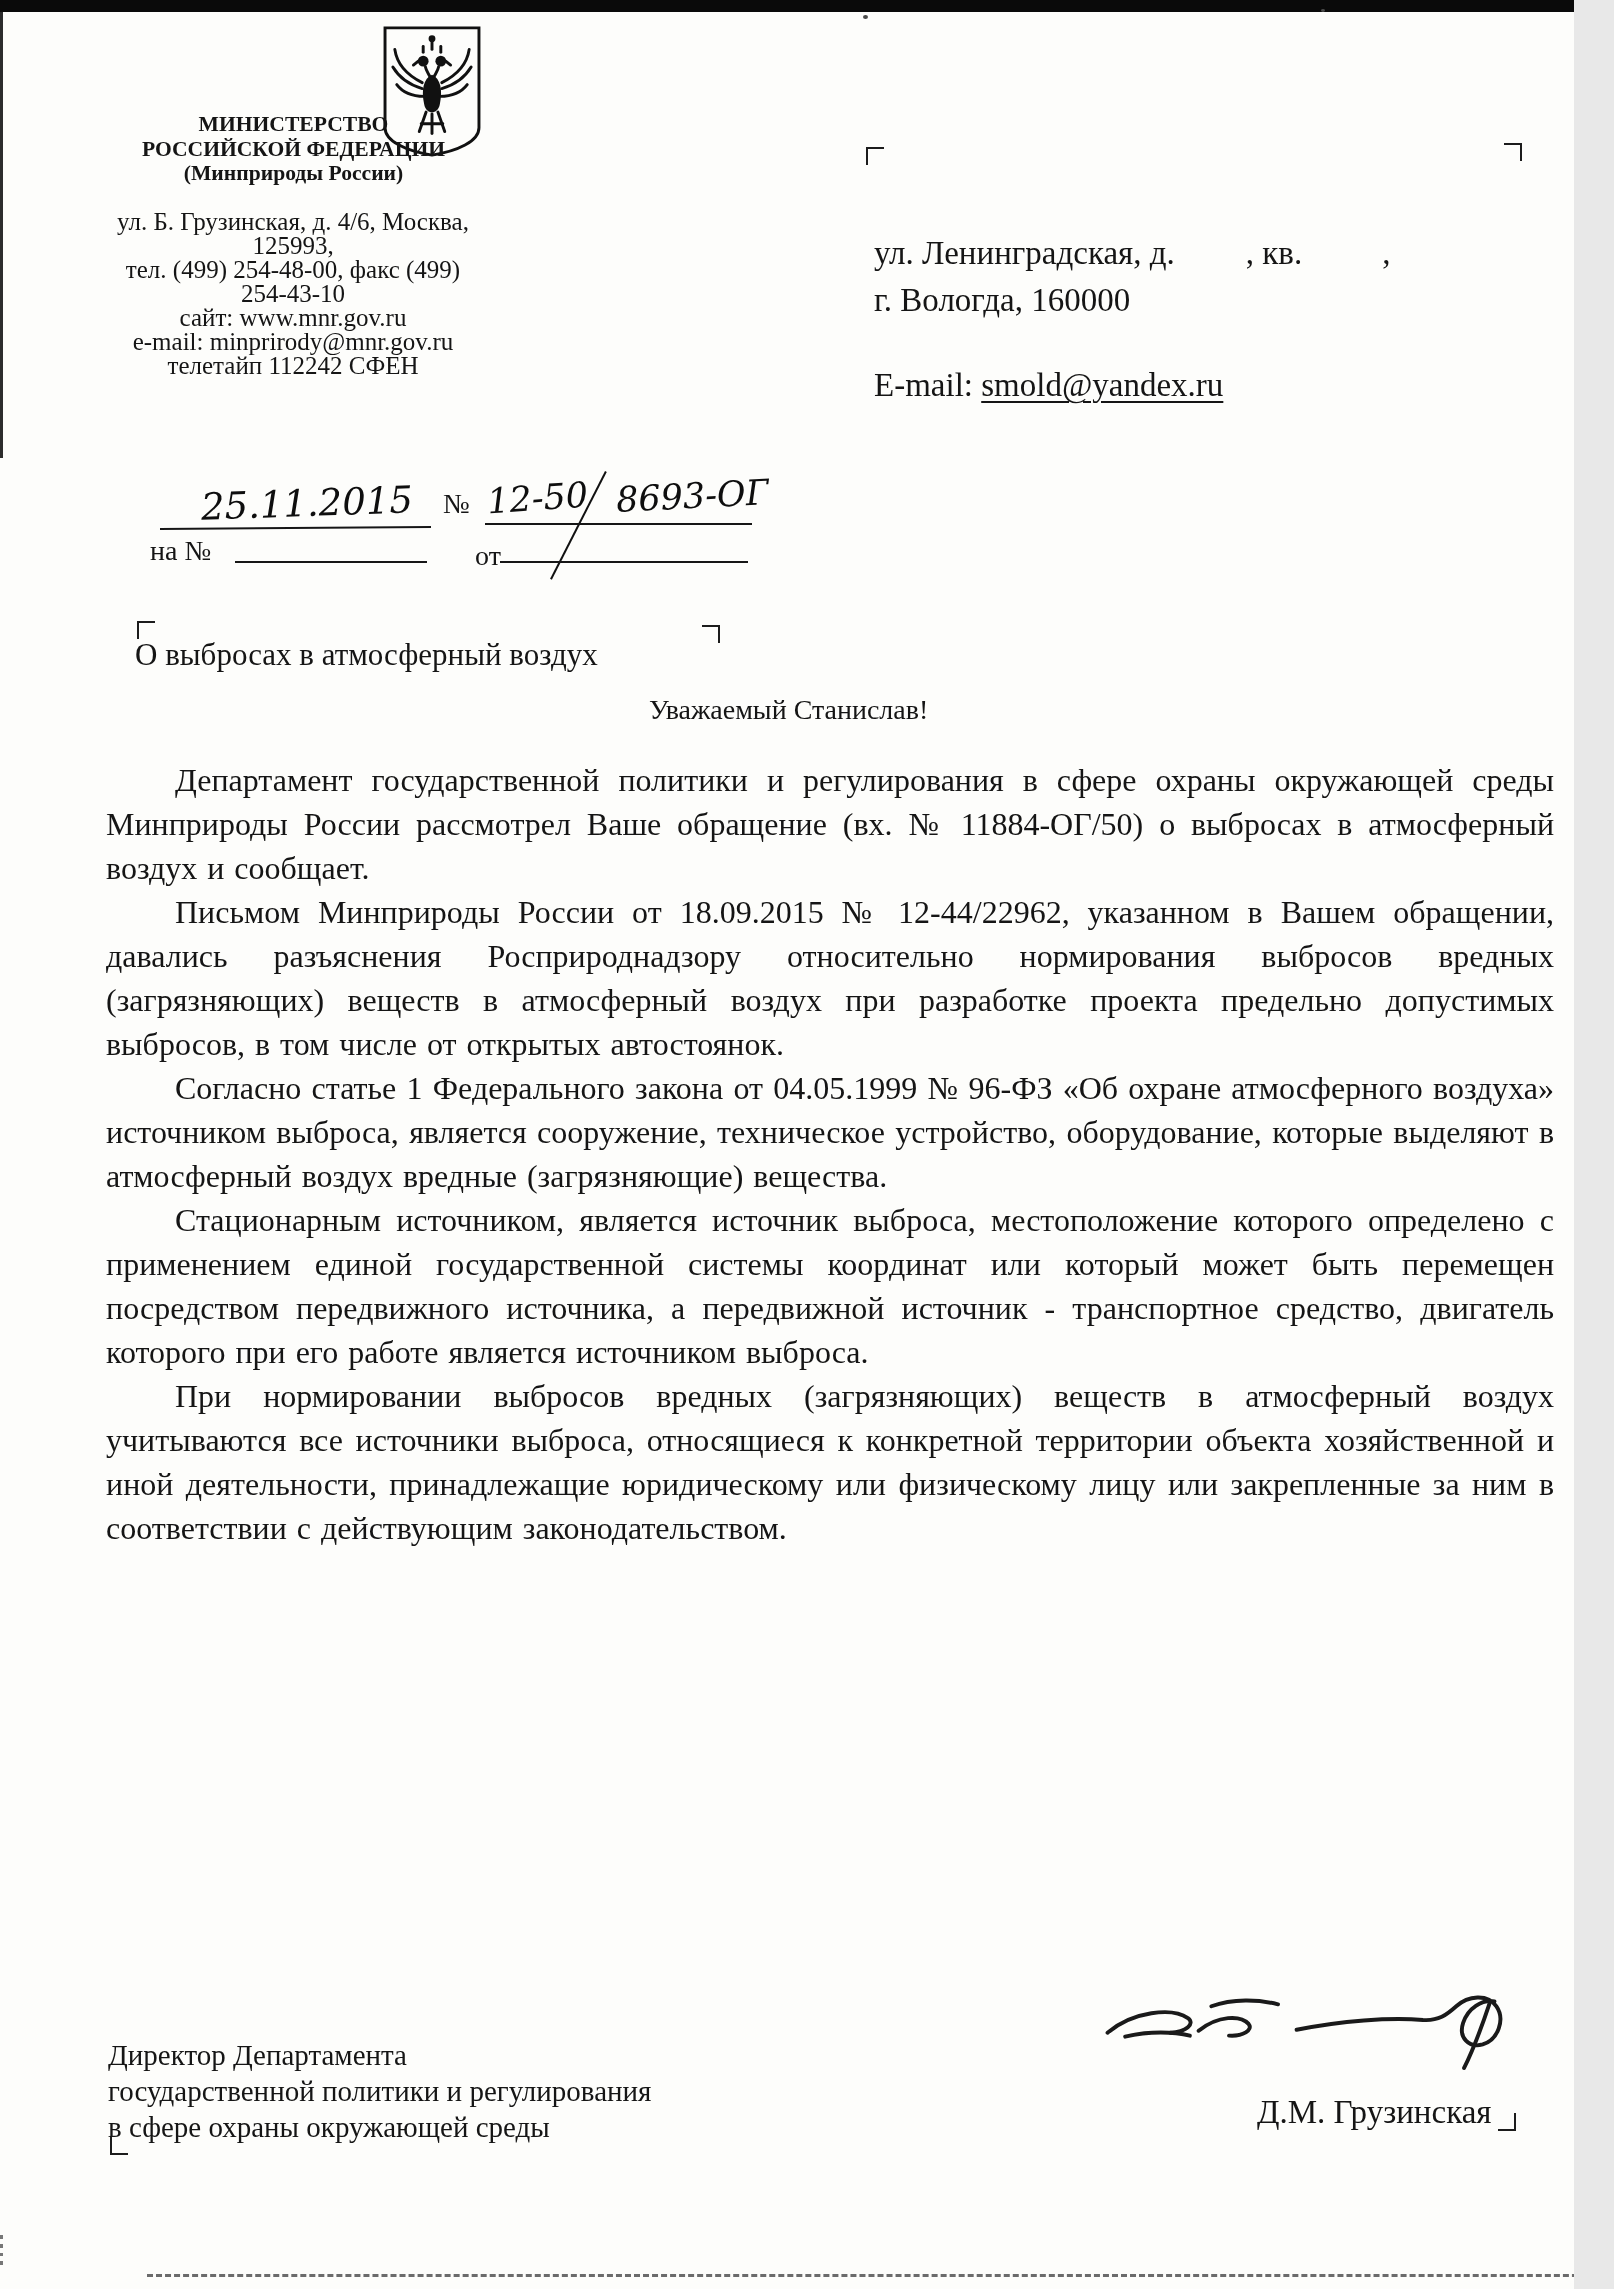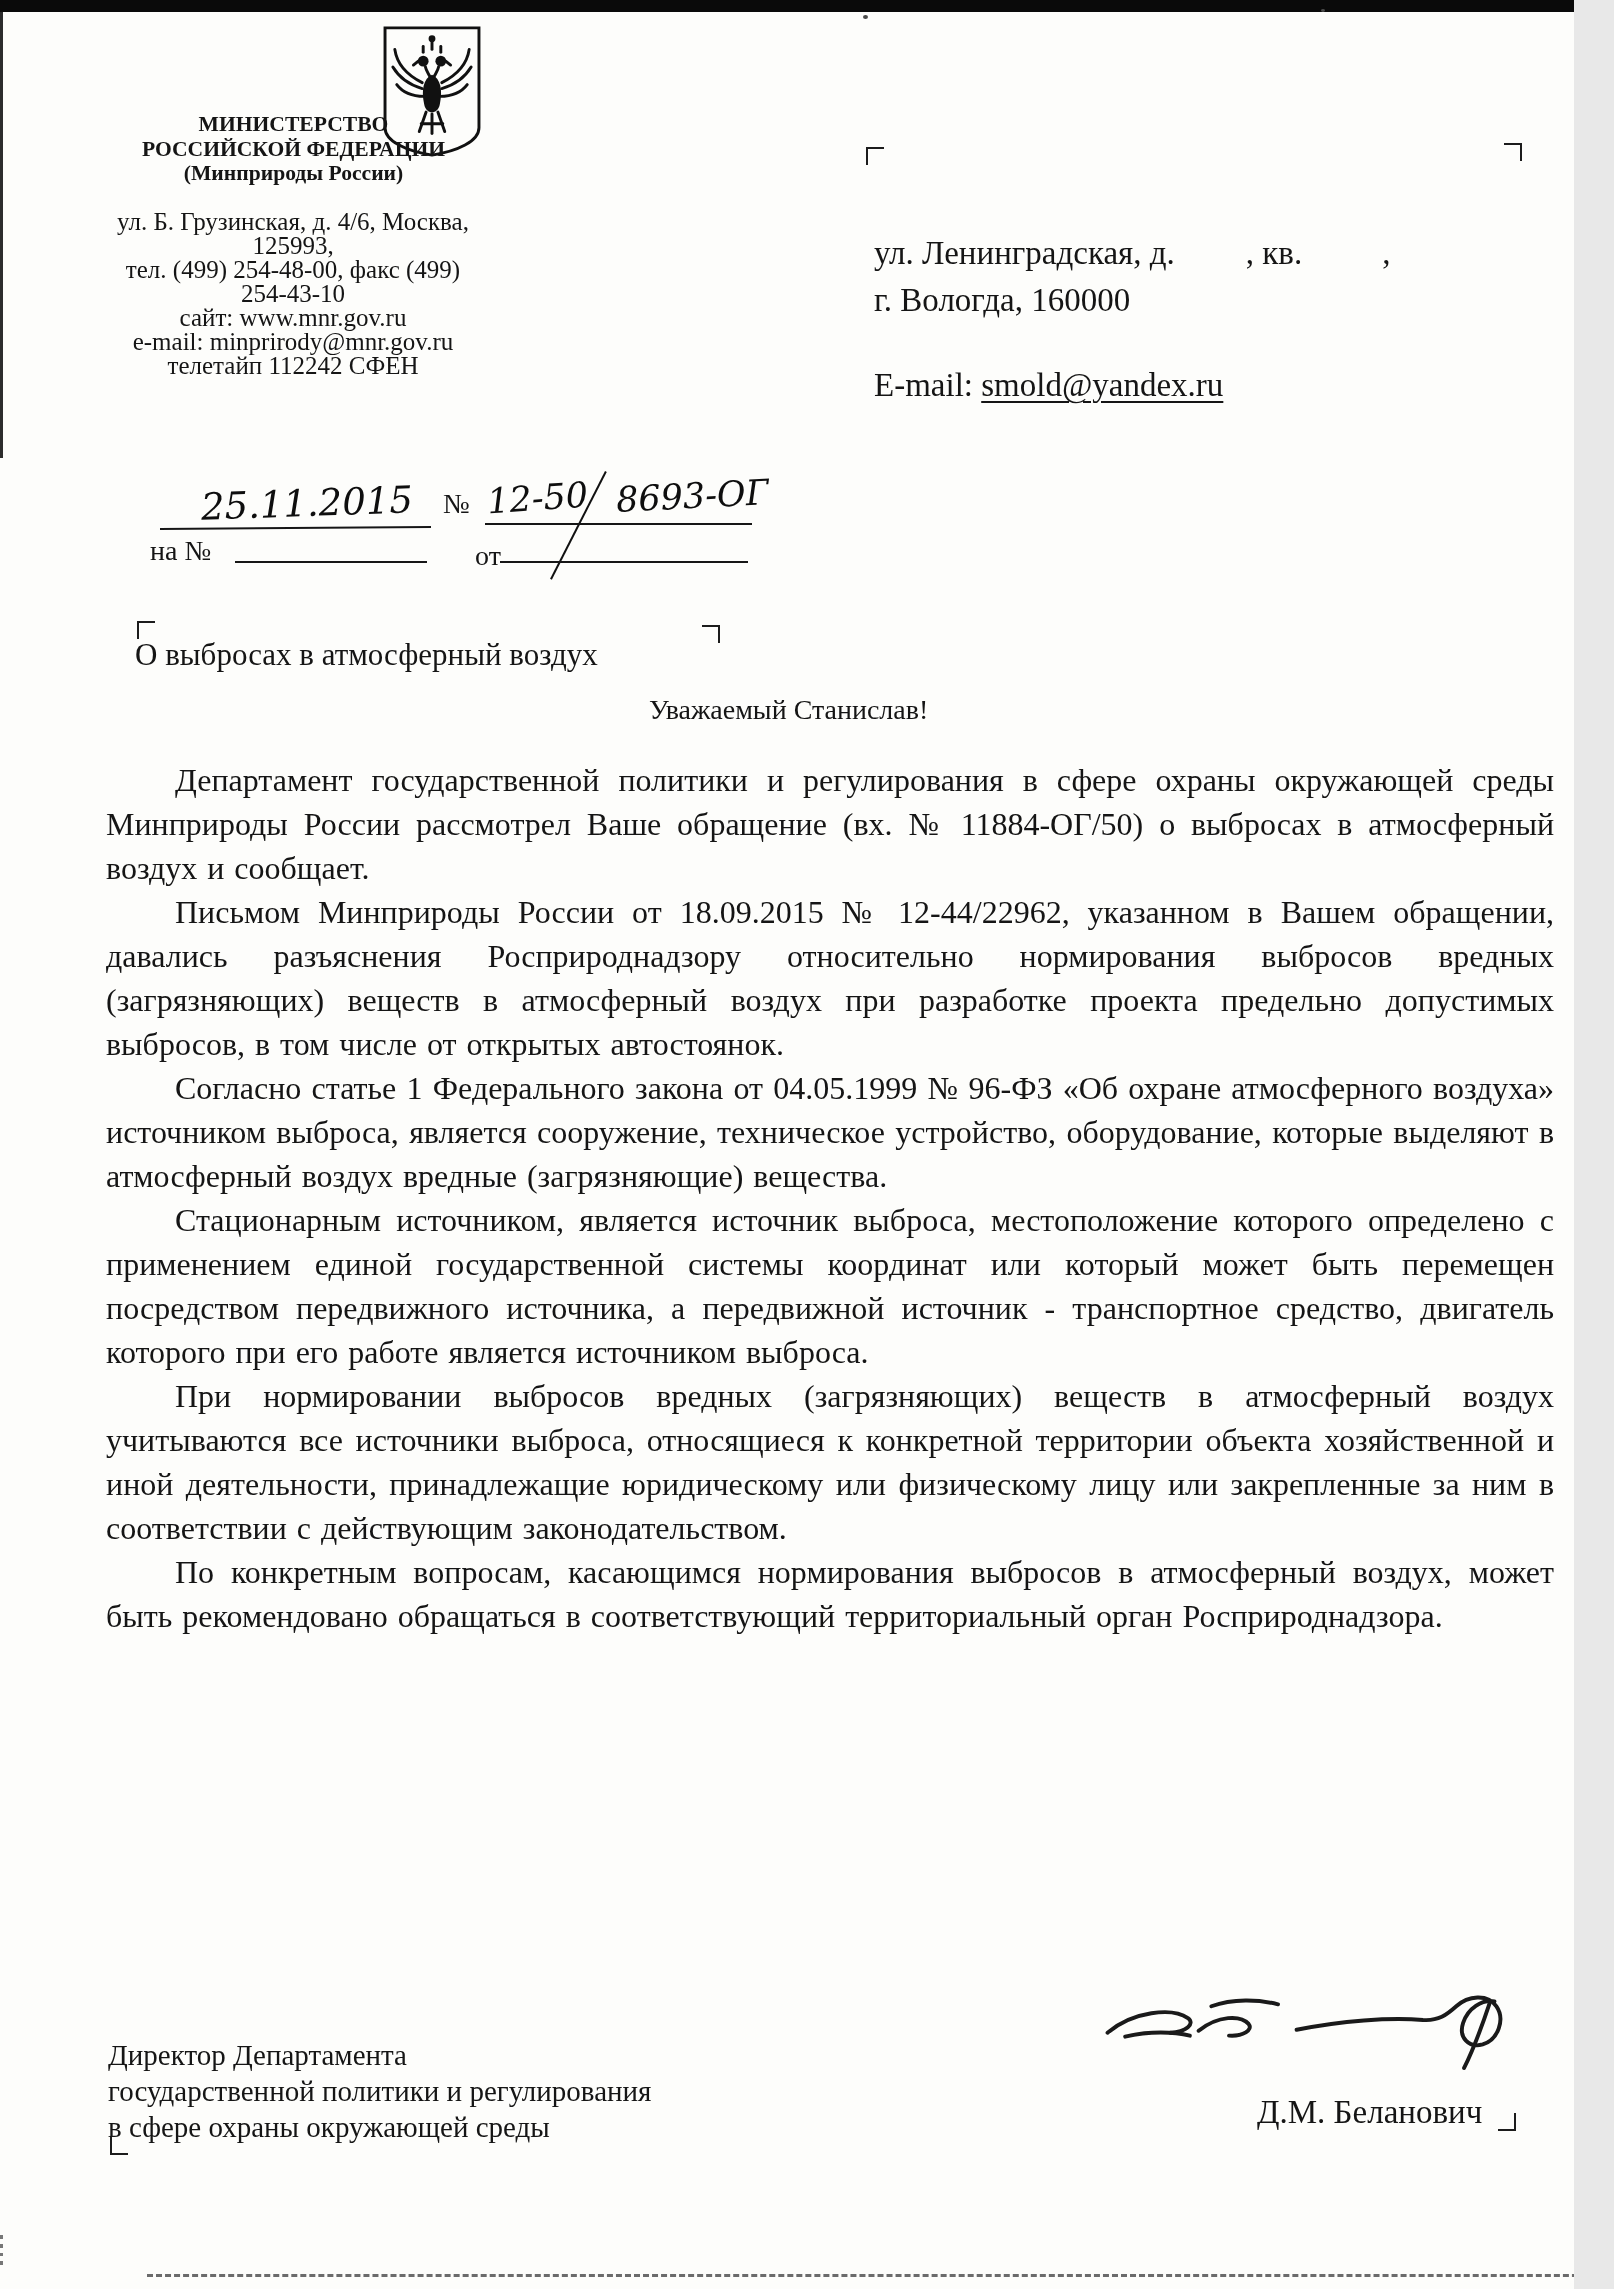--- a/index.html
+++ b/index.html
@@ -114,21 +114,20 @@
   <div class="corner tr" style="left:702px;top:625px;"></div>
 
   <div class="abs" style="left:649px;top:694px;font-size:28px;">Уважаемый Станислав!</div>
 
   <div class="abs body-text">
     <p>Департамент государственной политики и регулирования в сфере охраны окружающей среды Минприроды России рассмотрел Ваше обращение (вх. № 11884-ОГ/50) о выбросах в атмосферный воздух и сообщает.</p>
     <p>Письмом Минприроды России от 18.09.2015 № 12-44/22962, указанном в Вашем обращении, давались разъяснения Росприроднадзору относительно нормирования выбросов вредных (загрязняющих) веществ в атмосферный воздух при разработке проекта предельно допустимых выбросов, в том числе от открытых автостоянок.</p>
     <p>Согласно статье 1 Федерального закона от 04.05.1999 № 96-ФЗ «Об охране атмосферного воздуха» источником выброса, является сооружение, техническое устройство, оборудование, которые выделяют в атмосферный воздух вредные (загрязняющие) вещества.</p>
     <p>Стационарным источником, является источник выброса, местоположение которого определено с применением единой государственной системы координат или который может быть перемещен посредством передвижного источника, а передвижной источник - транспортное средство, двигатель которого при его работе является источником выброса.</p>
     <p>При нормировании выбросов вредных (загрязняющих) веществ в атмосферный воздух учитываются все источники выброса, относящиеся к конкретной территории объекта хозяйственной и иной деятельности, принадлежащие юридическому или физическому лицу или закрепленные за ним в соответствии с действующим законодательством.</p>
-    <p>По конкретным вопросам, касающимся нормирования выбросов в атмосферный воздух, может быть рекомендовано обращаться в соответствующий территориальный орган Росприроднадзора.</p>
   </div>
 
   <div class="abs sig-title">
     <div>Директор Департамента</div>
     <div>государственной политики и регулирования</div>
     <div>в сфере охраны окружающей среды</div>
   </div>
   <div class="corner bl" style="left:110px;top:2137px;"></div>
 
   <div class="abs" style="left:1086px;top:1958px;width:431px;height:123px;">
@@ -136,17 +135,17 @@
       <g stroke="#1a1a1a" fill="none" stroke-width="4" stroke-linecap="round">
         <path d="M22,76 C48,54 88,50 104,61 C112,67 102,75 86,76"></path>
         <path d="M40,80 C65,74 90,75 106,79"></path>
         <path d="M115,74 C135,58 158,58 166,67 C171,73 160,80 146,79"></path>
         <path d="M128,49 C150,41 176,42 196,47"></path>
         <path d="M215,73 C260,64 310,60 344,63 C360,64 368,58 378,49 C390,38 410,36 419,49 C428,62 421,83 405,88 C391,92 380,81 385,66 C390,51 404,42 417,44"></path>
         <path d="M412,46 C404,70 396,92 386,112"></path>
       </g>
     </svg>
   </div>
-  <div class="abs" style="left:1257px;top:2094px;font-size:33px;">Д.М. Беланович</div>
+  <div class="abs" style="left:1257px;top:2094px;font-size:33px;">Д.М. Грузинская</div>
   <div class="corner br" style="left:1498px;top:2113px;"></div>
 
 </div>
 
 
 </body></html>

